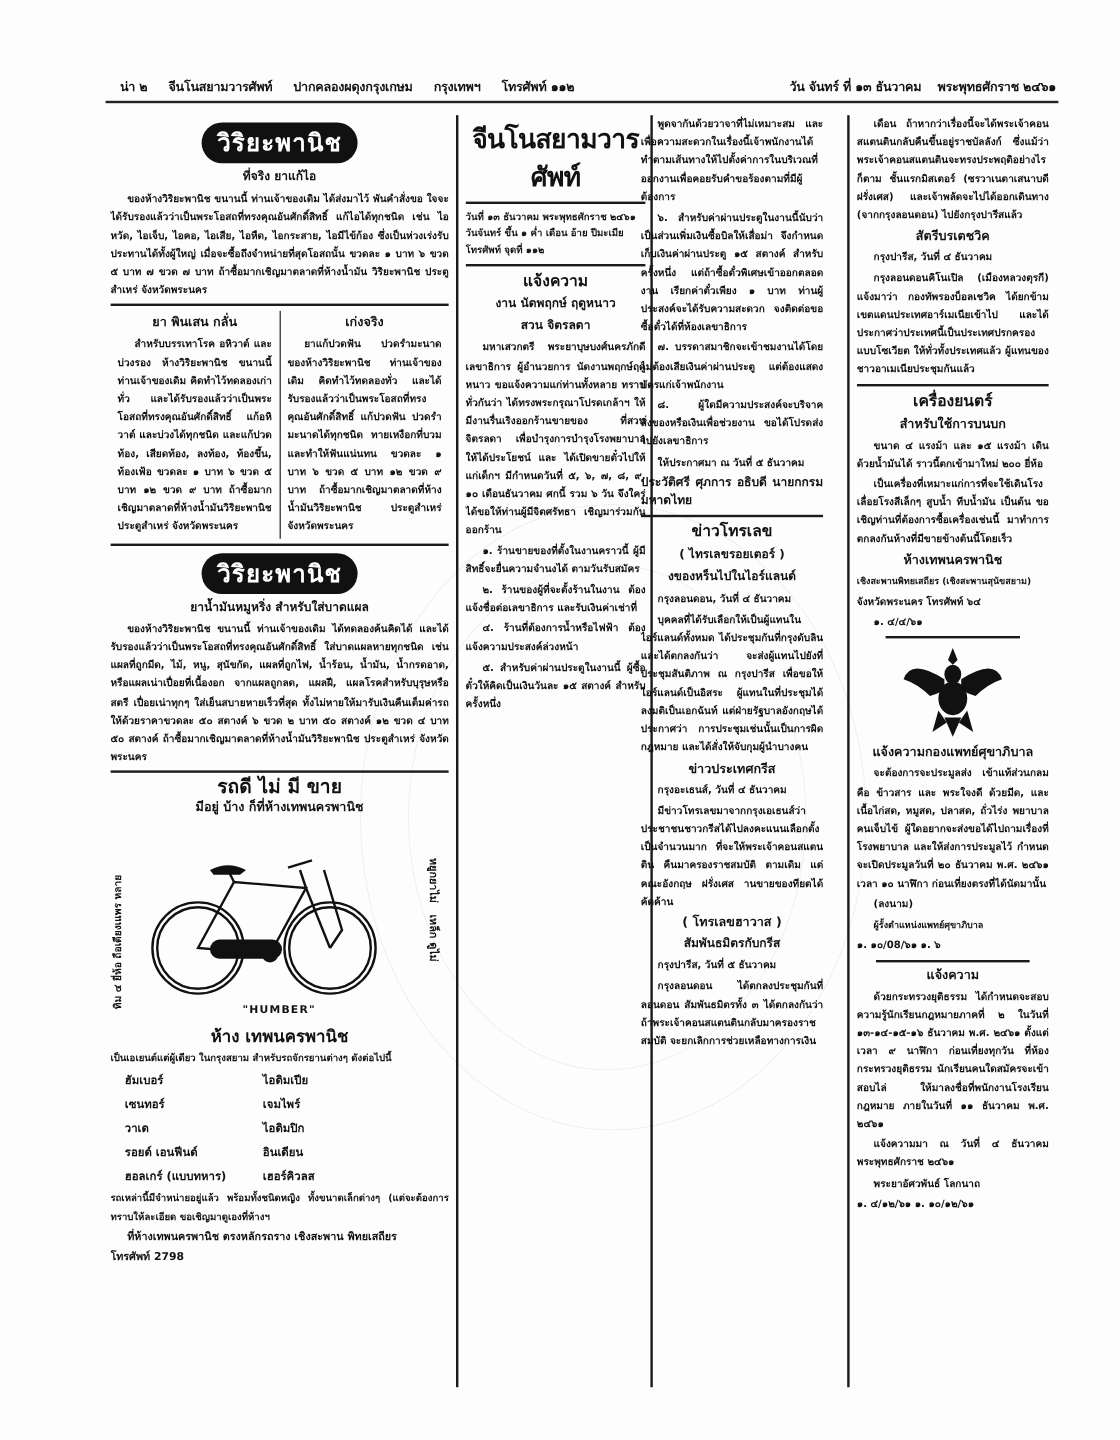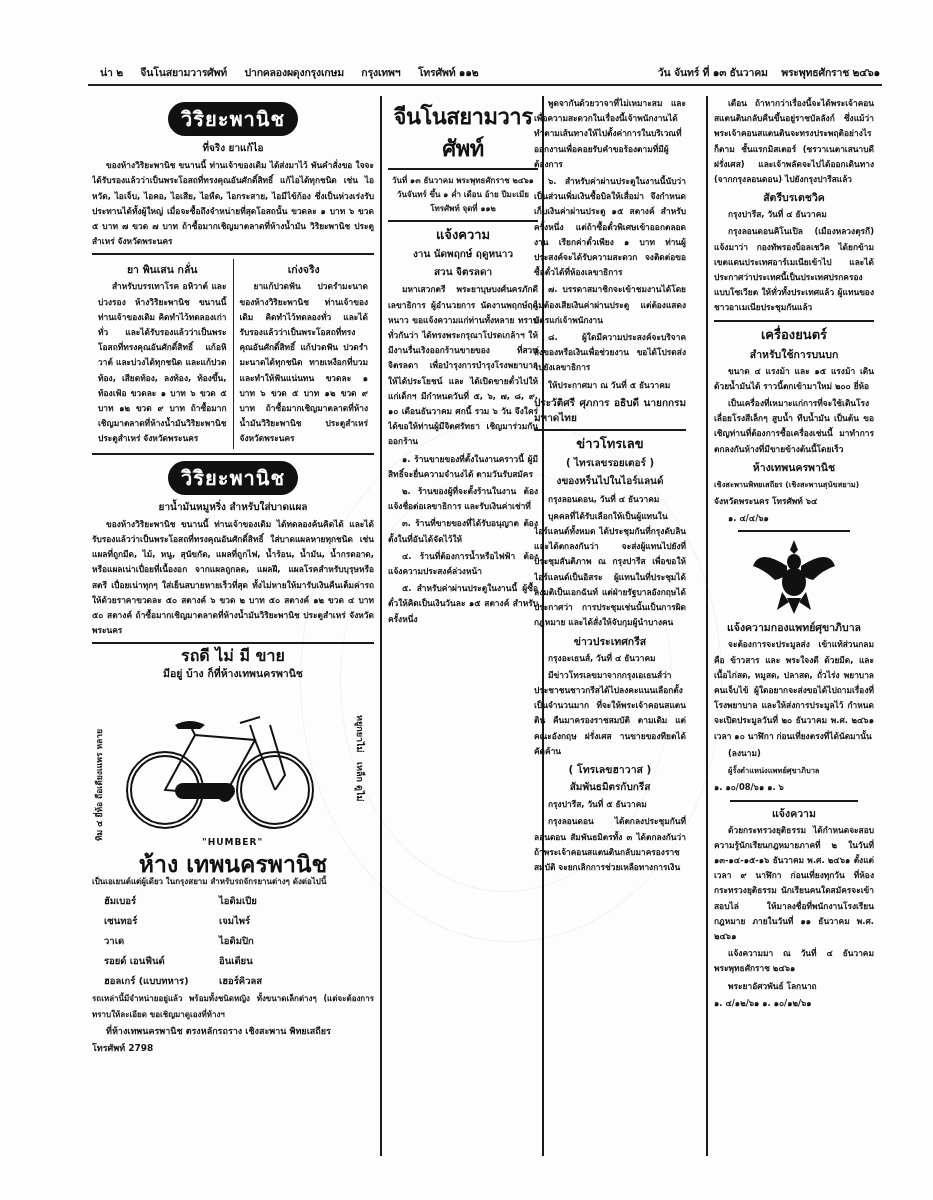--- a/index.html
+++ b/index.html
@@ -10,32 +10,32 @@
   .running-head .rh-right span{margin-left:10px;}
   .head-rule{position:absolute;left:88px;top:84px;width:794px;height:2px;background:#222;}
   .col{position:absolute;top:96px;font-size:8.4px;line-height:15.2px;font-weight:bold;overflow:hidden;}
   .col p{margin:0 0 2px 0;text-align:justify;text-indent:14px;}
   .vrule{position:absolute;width:2px;background:#1a1a1a;}
   .hrule{height:2px;background:#1a1a1a;margin:4px 0;}
   .center{text-align:center;}
   .banner{display:block;margin:6px auto 4px auto;width:130px;height:34px;background:#111;color:#fff;border-radius:17px/17px;text-align:center;font-family:"DejaVu Serif",serif;font-size:20px;line-height:34px;font-weight:bold;letter-spacing:1px;}
   .sub{font-size:10px;text-align:center;margin:2px 0 3px 0;}
   .masthead{font-family:"DejaVu Serif",serif;font-size:22px;font-weight:bold;text-align:center;line-height:32px;letter-spacing:-0.5px;margin-top:4px;}
-  .mast-line{font-size:8px;text-align:center;line-height:14px;}
+  .mast-line{font-size:8px;text-align:left;line-height:14px;}
   h3{font-size:13px;text-align:center;margin:4px 0 2px 0;line-height:18px;}
   h4{font-size:10.5px;text-align:center;margin:3px 0 2px 0;line-height:15px;}
   .twocol{display:flex;gap:0;}
   .twocol > div{flex:1;padding:0 6px;}
   .twocol > div + div{border-left:1.5px solid #222;}
   .bike-area{position:relative;height:170px;margin-top:4px;}
   .bike-left-text{position:absolute;left:2px;top:44px;writing-mode:vertical-rl;transform:rotate(180deg);font-size:8.5px;line-height:11px;}
   .bike-right-text{position:absolute;right:8px;top:30px;writing-mode:vertical-rl;font-size:9px;line-height:12px;display:flex;gap:10px;}
   .bike-svg{position:absolute;left:28px;top:10px;}
   .humber{position:absolute;left:110px;top:150px;font-size:9px;letter-spacing:1px;}
-  .shop-title{font-size:23px;text-align:center;font-weight:bold;margin:2px 0;}
+  .shop-title{font-size:14px;text-align:center;font-weight:bold;margin:2px 0;}
   .brands{display:grid;grid-template-columns:115px 1fr;font-size:9.5px;line-height:20px;padding-left:12px;}
   .garuda{display:block;margin:4px auto;}
   .stipple{position:absolute;left:300px;top:420px;width:420px;height:520px;border-radius:50%;border:1px dotted #c8c8c8;opacity:.5;pointer-events:none;}
   .stipple2{position:absolute;left:340px;top:470px;width:330px;height:420px;border-radius:50%;border:1px dotted #ccc;opacity:.5;pointer-events:none;}
 </style>
 </head>
 <body>
 
 <div class="page">
 
@@ -143,21 +143,20 @@
     <div class="mast-line">วันที่ ๑๓ ธันวาคม พระพุทธศักราช ๒๔๖๑</div>
     <div class="mast-line">วันจันทร์ ขึ้น ๑ ค่ำ เดือน อ้าย ปีมะเมีย</div>
     <div class="mast-line">โทรศัพท์ จุดที่ ๑๑๒</div>
     <div class="hrule"></div>
     <h3>แจ้งความ</h3>
     <div class="sub">งาน นัดพฤกษ์ ฤดูหนาว</div>
     <div class="sub">สวน จิตรลดา</div>
     <p>มหาเสวกตรี พระยาบุษบงศ์นครภักดี เลขาธิการ ผู้อำนวยการ นัดงานพฤกษ์ฤดูหนาว ขอแจ้งความแก่ท่านทั้งหลาย ทราบทั่วกันว่า ได้ทรงพระกรุณาโปรดเกล้าฯ ให้มีงานรื่นเริงออกร้านขายของ ที่สวนจิตรลดา เพื่อบำรุงการบำรุงโรงพยาบาลให้ได้ประโยชน์ และ ได้เปิดขายตั๋วไปให้แก่เด็กฯ มีกำหนดวันที่ ๕, ๖, ๗, ๘, ๙, ๑๐ เดือนธันวาคม ศกนี้ รวม ๖ วัน จึงใคร่ได้ขอให้ท่านผู้มีจิตศรัทธา เชิญมาร่วมกันออกร้าน</p>
     <p>๑. ร้านขายของที่ตั้งในงานคราวนี้ ผู้มีสิทธิ์จะยื่นความจำนงได้ ตามวันรับสมัคร</p>
     <p>๒. ร้านของผู้ที่จะตั้งร้านในงาน ต้องแจ้งชื่อต่อเลขาธิการ และรับเงินค่าเช่าที่</p>
-    <p>๓. ร้านที่ขายของที่ได้รับอนุญาต ต้องตั้งในที่อันได้จัดไว้ให้</p>
     <p>๔. ร้านที่ต้องการน้ำหรือไฟฟ้า ต้องแจ้งความประสงค์ล่วงหน้า</p>
     <p>๕. สำหรับค่าผ่านประตูในงานนี้ ผู้ซื้อตั๋วให้คิดเป็นเงินวันละ ๑๕ สตางค์ สำหรับครั้งหนึ่ง</p>
   </div>
 
   <div class="col" style="left:534px;width:152px;height:1080px;">
     <p>พูดจากันด้วยวาจาที่ไม่เหมาะสม และเพื่อความสะดวกในเรื่องนี้เจ้าพนักงานได้ทำตามเส้นทางให้ไปตั้งค่าการในบริเวณที่ออกงานเพื่อคอยรับคำขอร้องตามที่มีผู้ต้องการ</p>
     <p>๖. สำหรับค่าผ่านประตูในงานนี้นับว่าเป็นส่วนเพิ่มเงินซื้อบิลให้เสื่อม่า จึงกำหนดเก็บเงินค่าผ่านประตู ๑๕ สตางค์ สำหรับครั้งหนึ่ง แต่ถ้าซื้อตั๋วพิเศษเข้าออกตลอดงาน เรียกค่าตั๋วเพียง ๑ บาท ท่านผู้ประสงค์จะได้รับความสะดวก จงติดต่อขอซื้อตั๋วได้ที่ห้องเลขาธิการ</p>
     <p>๗. บรรดาสมาชิกจะเข้าชมงานได้โดยไม่ต้องเสียเงินค่าผ่านประตู แต่ต้องแสดงบัตรแก่เจ้าพนักงาน</p>
     <p>๘. ผู้ใดมีความประสงค์จะบริจาคสิ่งของหรือเงินเพื่อช่วยงาน ขอได้โปรดส่งไปยังเลขาธิการ</p>
     <p class="center">ให้ประกาศมา ณ วันที่ ๕ ธันวาคม</p>

